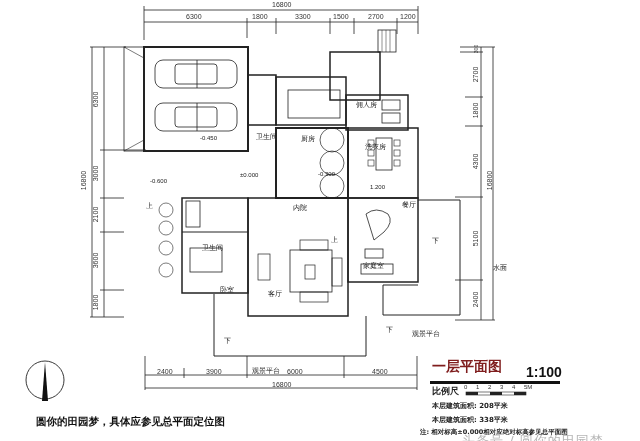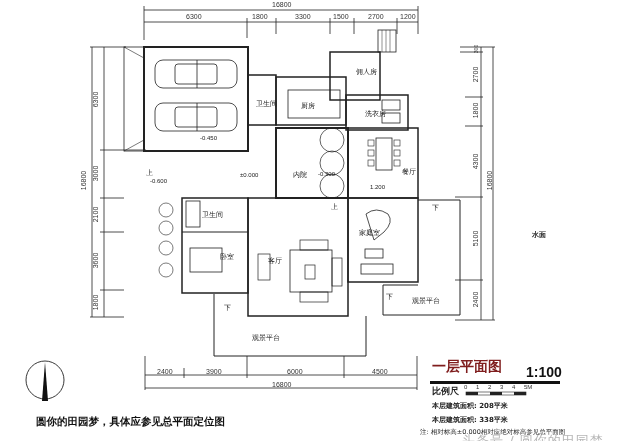--- a/index.html
+++ b/index.html
@@ -1,27 +1,27 @@
 <!DOCTYPE html>
 <html><head>
 <meta charset="utf-8">
 <style>
   html, body { margin:0; padding:0; background:#ffffff; }
   body { width:640px; height:441px; position:relative; overflow:hidden; font-family:"DejaVu Sans", sans-serif; color:#222; }
   #plan { position:absolute; left:0; top:0; width:640px; height:441px; }
-  .lbl { position:absolute; font-size:7px; color:#222; white-space:nowrap; }
+  .lbl { position:absolute; font-size:7px; color:#222; white-space:nowrap;margin-top:33px; }
   .dim { position:absolute; font-size:7px; color:#333; white-space:nowrap; font-family:"Liberation Sans", sans-serif; }
   .dimv { position:absolute; font-size:7px; color:#333; white-space:nowrap; transform:rotate(-90deg); transform-origin:center; font-family:"Liberation Sans", sans-serif; }
   .elev { position:absolute; font-size:6px; color:#222; white-space:nowrap; font-family:"Liberation Sans", sans-serif; }
   .title { position:absolute; left:432px; top:358px; font-size:14px; font-weight:bold; color:#7f1d1d; }
   .scale { position:absolute; left:526px; top:364px; font-size:14px; font-weight:bold; color:#111; font-family:"Liberation Sans", sans-serif; }
   .titlebar { position:absolute; left:430px; top:381px; width:130px; height:3px; background:#111; }
   .scalebar-label { position:absolute; left:432px; top:385px; font-size:9px; font-weight:bold; }
   .info { position:absolute; left:432px; font-size:7px; font-weight:bold; color:#222; white-space:nowrap; }
-  .note { position:absolute; left:420px; top:428px; font-size:6.5px; font-weight:normal; color:#222; white-space:nowrap; }
+  .note { position:absolute; left:420px; top:428px; font-size:6.5px; font-weight:bold; color:#222; white-space:nowrap; }
   .watermark { position:absolute; left:462px; top:432px; font-size:13px; color:rgba(120,120,120,0.55); white-space:nowrap; letter-spacing:1px; }
   .compass-caption { position:absolute; left:36px; top:415px; font-size:10.5px; font-weight:bold; color:#111; white-space:nowrap; }
 </style>
 </head>
 <body>
 
 <svg id="plan" viewBox="0 0 640 441" xmlns="http://www.w3.org/2000/svg">
   <g stroke="#222" fill="none" stroke-width="0.8">
 
     <g>
@@ -204,24 +204,24 @@
 <span class="lbl" style="left:293px;top:170px;">内院</span>
 <span class="elev" style="left:318px;top:171px;">-0.300</span>
 <span class="lbl" style="left:402px;top:167px;">餐厅</span>
 <span class="elev" style="left:370px;top:184px;">1.200</span>
 <span class="elev" style="left:240px;top:172px;">±0.000</span>
 <span class="lbl" style="left:146px;top:168px;">上</span>
 <span class="elev" style="left:150px;top:178px;">-0.600</span>
 <span class="lbl" style="left:202px;top:210px;">卫生间</span>
 <span class="lbl" style="left:220px;top:252px;">卧室</span>
 <span class="lbl" style="left:268px;top:256px;">客厅</span>
-<span class="lbl" style="left:359px;top:228px;">家庭室</span>
+<span class="lbl" style="left:344px;top:228px;padding-left:19px;">家庭室</span>
 <span class="lbl" style="left:252px;top:333px;">观景平台</span>
 <span class="lbl" style="left:412px;top:296px;">观景平台</span>
-<span class="lbl" style="left:532px;top:230px;font-weight:bold;">水面</span>
+<span class="lbl" style="left:493px;top:230px;">水面</span>
 <span class="lbl" style="left:432px;top:203px;">下</span>
 <span class="lbl" style="left:224px;top:303px;">下</span>
 <span class="lbl" style="left:386px;top:292px;">下</span>
 <span class="lbl" style="left:331px;top:202px;">上</span>
 
 <span class="title">一层平面图</span>
 <span class="scale">1:100</span>
 <div class="titlebar"></div>
 <span class="scalebar-label">比例尺</span>
 <span class="dim" style="left:464px;top:384px;font-size:6px;">0</span>

